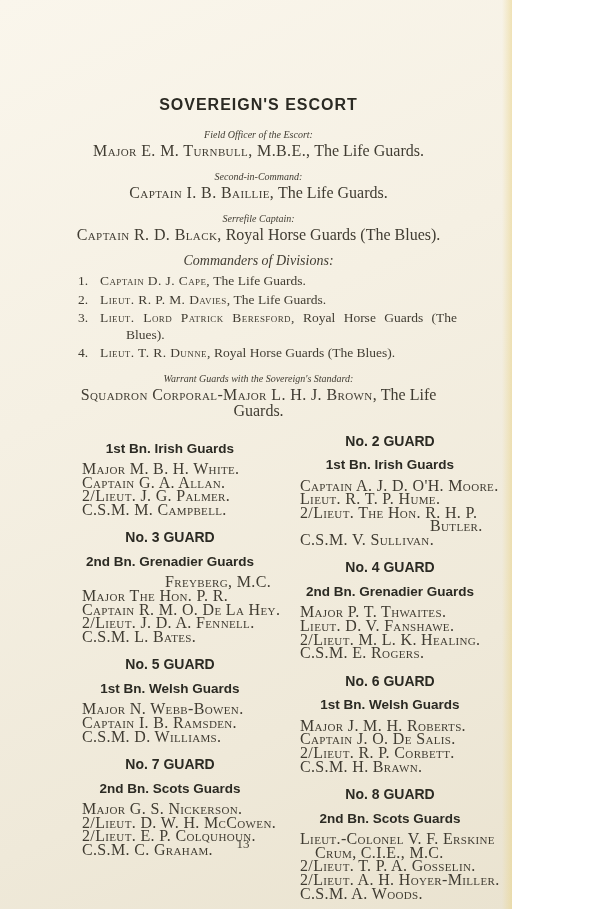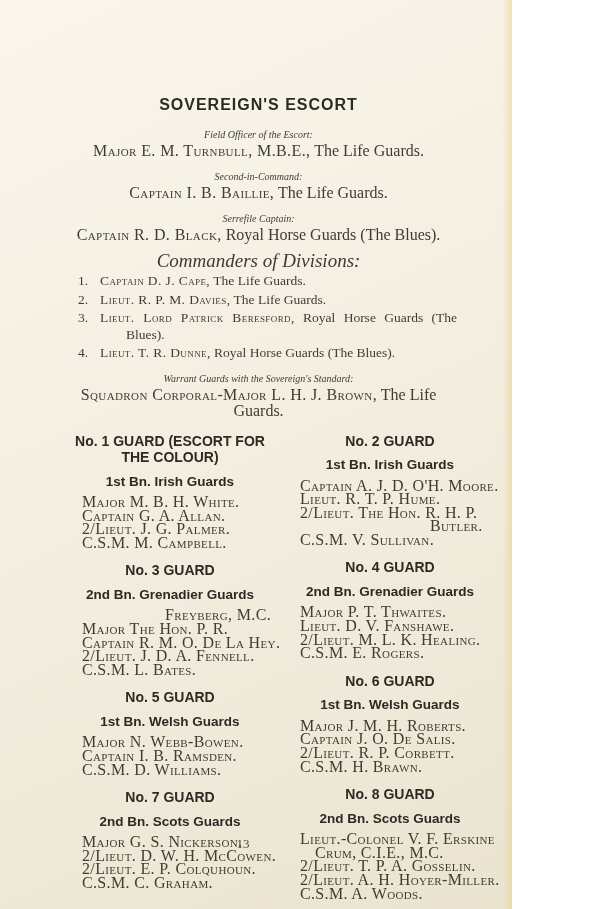--- a/index.html
+++ b/index.html
@@ -32,21 +32,21 @@
     margin: 0 0 13px 0;
   }
 
   .sc { font-variant: small-caps; letter-spacing: 0.4px; }
 
   .role { text-align: center; margin-bottom: 10px; }
   .role-heading { font-style: italic; font-size: 10px; line-height: 16px; }
   .role-name { font-size: 16px; line-height: 16px; }
 
   .commanders-heading {
-    font-style: italic; font-size: 19px; line-height: 16px;
+    font-style: italic; font-size: 14px; line-height: 16px;
     text-align: center; margin-top: 2px;
   }
   .cmd-list { margin: 4px 0 0 18px; }
   .cmd-item { display: flex; font-size: 13.5px; line-height: 16.5px; margin-bottom: 2px; }
   .cmd-num { width: 22px; flex: none; }
   .cmd-text { flex: 1; }
   .justify-line { text-align: justify; text-align-last: justify; }
   .cmd-cont { padding-left: 26px; }
 
   .warrant { text-align: center; margin-top: 9px; }
@@ -151,21 +151,20 @@
     <div class="role warrant">
       <div class="role-heading">Warrant Guards with the Sovereign's Standard:</div>
       <div class="role-name"><span class="sc">Squadron Corporal-Major L. H. J. Brown,</span><span> The Life Guards.</span></div>
     </div>
 
     <div class="guards-row">
 
       <div class="gcol-left">
 
         <div class="guard-block">
-          <div class="guard-title">No. 1 GUARD (ESCORT FOR THE COLOUR)</div>
           <div class="guard-battalion">1st Bn. Irish Guards</div>
           <div class="officer-line">Major M. B. H. White.</div>
           <div class="officer-line">Captain G. A. Allan.</div>
           <div class="officer-line">2/Lieut. J. G. Palmer.</div>
           <div class="officer-line">C.S.M. M. Campbell.</div>
         </div>
 
         <div class="guard-block">
           <div class="guard-title">No. 3 GUARD</div>
           <div class="guard-battalion">2nd Bn. Grenadier Guards</div>

